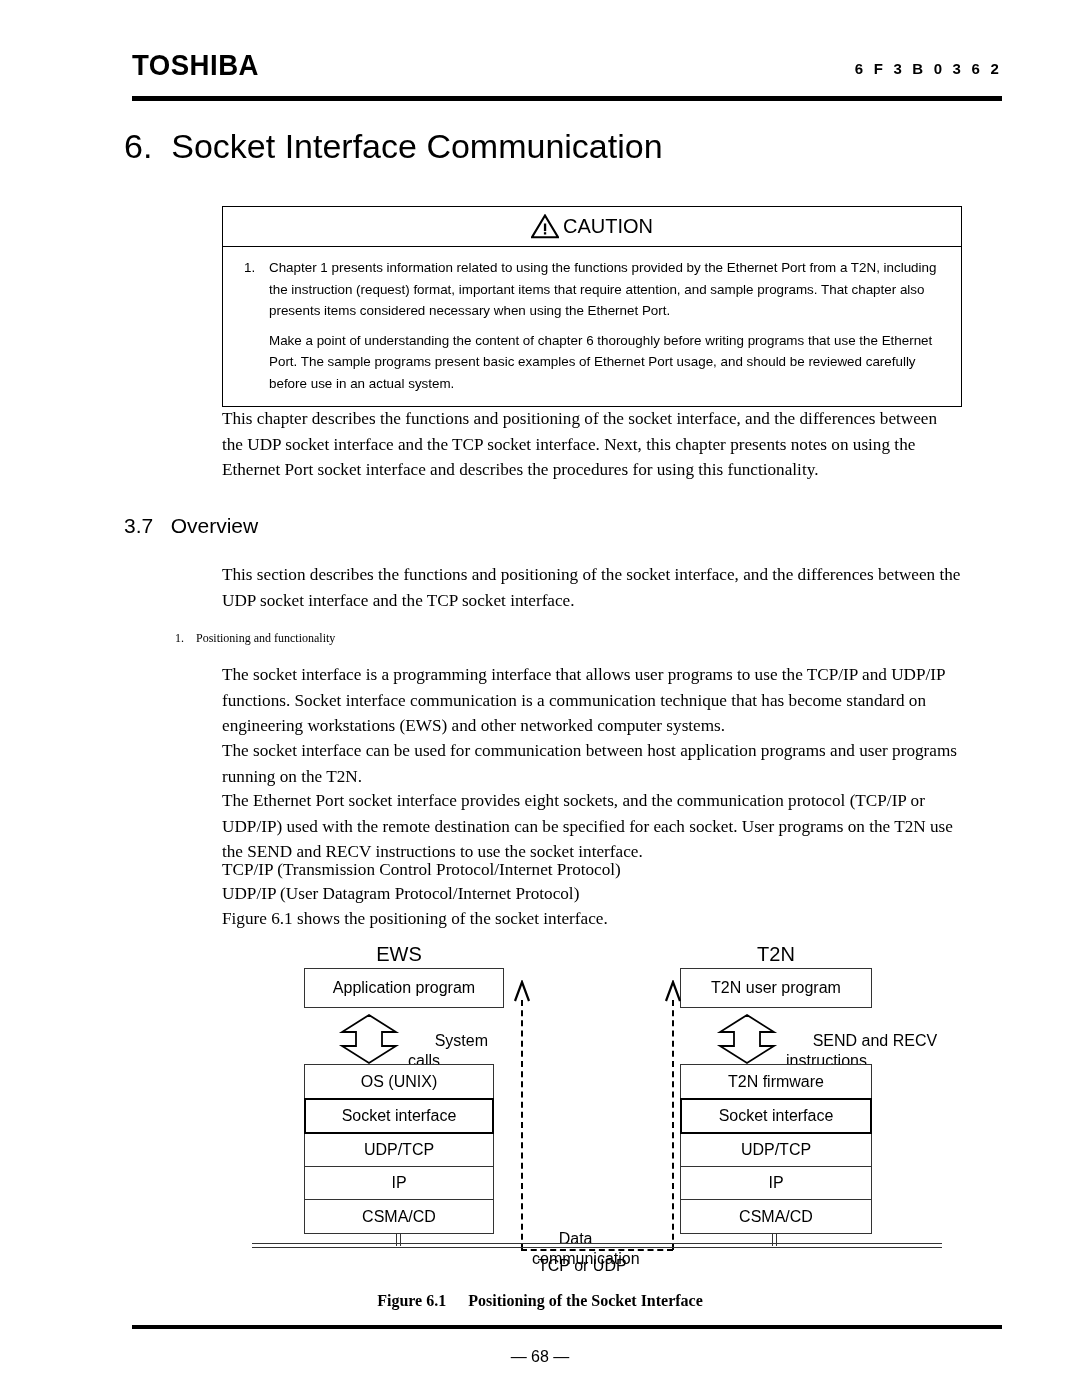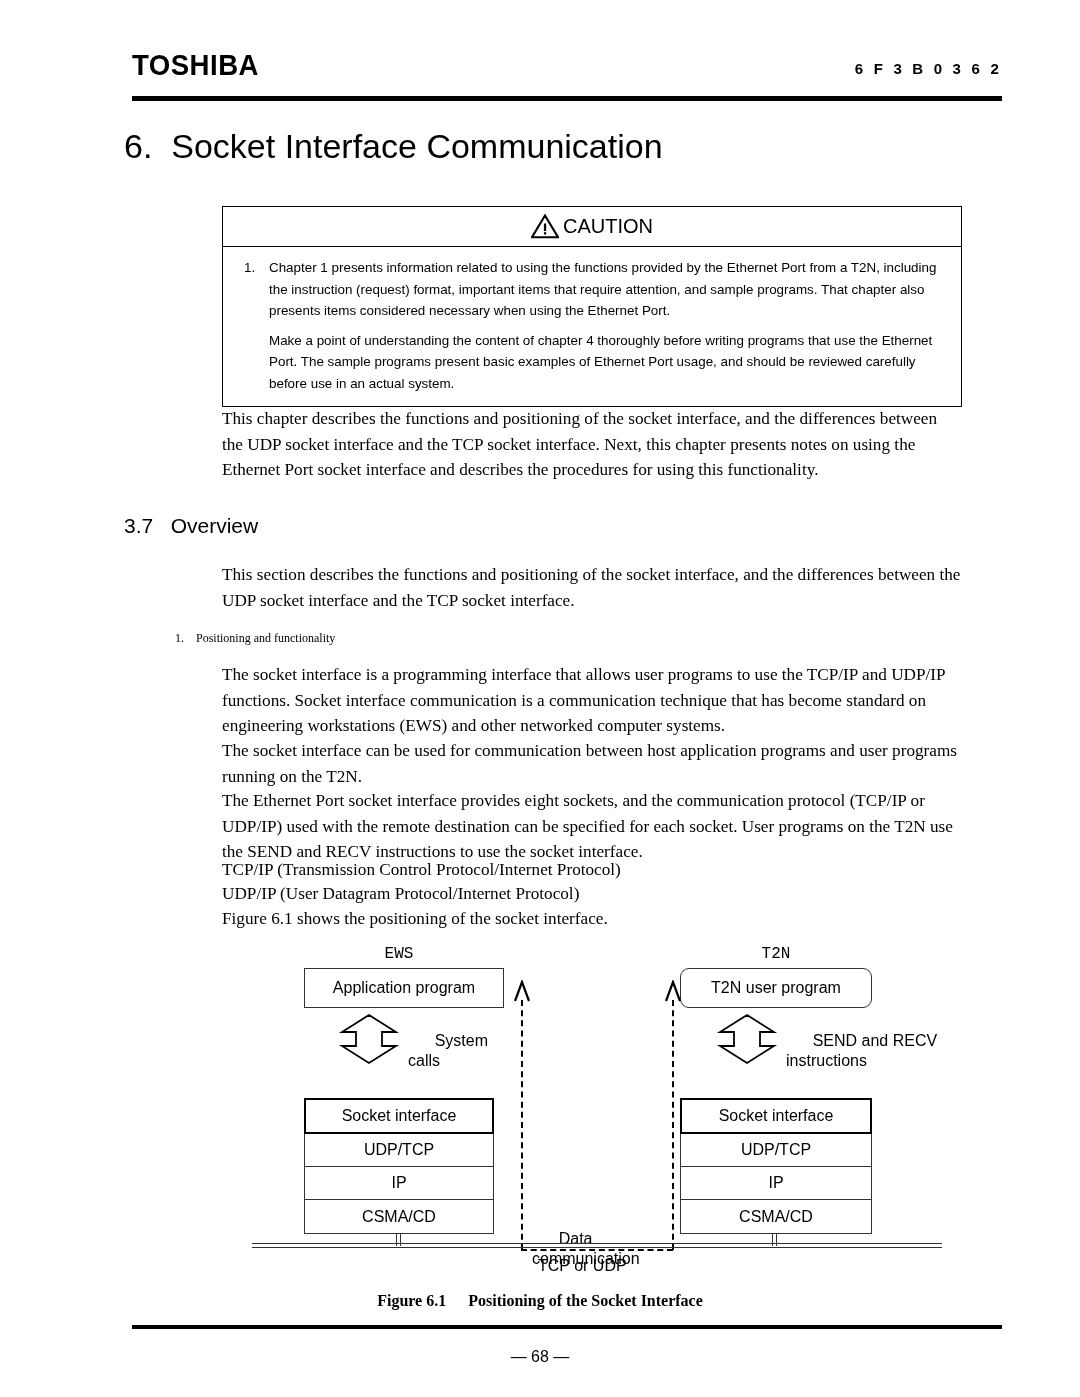--- a/index.html
+++ b/index.html
@@ -160,22 +160,22 @@
   
   .figure {
     position: absolute;
     left: 0;
     top: 938px;
     width: 1080px;
     height: 330px;
   }
   .diag-label {
     position: absolute;
-    font-family: Liberation Mono, monospace;
-    font-size: 16px;
+    font-family: Liberation Sans, sans-serif;
+    font-size: 20px;
     line-height: 20px;
     text-align: center;
     white-space: pre;
   }
   .stack-box {
     position: absolute;
     box-sizing: border-box;
     border: 1.4px solid #333;
     background: #fff;
     font-family: "Liberation Sans", "DejaVu Sans", sans-serif;
@@ -288,21 +288,21 @@
           <rect x="12.9" y="18.2" width="2.3" height="2.3" fill="#000000"></rect>
         </svg>
       </span>
       <span>CAUTION</span>
     </div>
     <div class="caution-body">
       <div class="caution-item">
         <div class="caution-num">1.</div>
         <div class="caution-paras">
           <p>Chapter 1 presents information related to using the functions provided by the Ethernet Port from a T2N, including the instruction (request) format, important items that require attention, and sample programs. That chapter also presents items considered necessary when using the Ethernet Port.</p>
-          <p>Make a point of understanding the content of chapter 4 thoroughly before writing programs that use the Ethernet Port. The sample programs present basic examples of Ethernet Port usage, and should be reviewed carefully before use in an actual system.</p>
+          <p>Make a point of understanding the content of chapter 6 thoroughly before writing programs that use the Ethernet Port. The sample programs present basic examples of Ethernet Port usage, and should be reviewed carefully before use in an actual system.</p>
         </div>
       </div>
     </div>
   </div>
 
   <div class="para p-intro">This chapter describes the functions and positioning of the socket interface, and the differences between the UDP socket interface and the TCP socket interface. Next, this chapter presents notes on using the Ethernet Port socket interface and describes the procedures for using this functionality.</div>
 
   <div class="sect-heading">3.7   Overview</div>
 
   <div class="para p-6-1-a">This section describes the functions and positioning of the socket interface, and the differences between the UDP socket interface and the TCP socket interface.</div>
@@ -329,41 +329,43 @@
     <div class="chev" style="left:338px; top:75px;">
       <svg width="62" height="52" viewBox="0 0 62 52" aria-hidden="true">
         <path d="M31 2 L58 19 L44 19 L44 33 L58 33 L31 50 L4 33 L18 33 L18 19 L4 19 Z" fill="#ffffff" stroke="#000000" stroke-width="1.8" stroke-linejoin="miter"></path>
       </svg>
     </div>
     <div class="arrow-label" style="left:408px; top:72px;">
       <span style="white-space:pre;">System
 calls</span>
     </div>
 
+    <div class="stack-box" style="left:304px; top:126px; width:190px; height:35px;">OS (UNIX)</div>
     <div class="stack-box thick" style="left:304px; top:160px; width:190px; height:36px;">Socket interface</div>
     <div class="stack-box" style="left:304px; top:195px; width:190px; height:34px;">UDP/TCP</div>
     <div class="stack-box" style="left:304px; top:228px; width:190px; height:34px;">IP</div>
     <div class="stack-box" style="left:304px; top:261px; width:190px; height:35px;">CSMA/CD</div>
 
     <div class="drop" style="left:396px; top:295px; height:13px;"></div>
 
     <div class="diag-label" style="left:680px; top:6px; width:192px;">T2N</div>
 
-    <div class="stack-box" style="left:680px; top:30px; width:192px; height:40px;border-radius:9px;">T2N user program</div>
+    <div class="stack-box" style="left:680px; top:30px; width:192px; height:40px;">T2N user program</div>
 
     <div class="chev" style="left:716px; top:75px;">
       <svg width="62" height="52" viewBox="0 0 62 52" aria-hidden="true">
         <path d="M31 2 L58 19 L44 19 L44 33 L58 33 L31 50 L4 33 L18 33 L18 19 L4 19 Z" fill="#ffffff" stroke="#000000" stroke-width="1.8" stroke-linejoin="miter"></path>
       </svg>
     </div>
     <div class="arrow-label" style="left:786px; top:72px;">
       <span style="white-space:pre;">SEND and RECV
 instructions</span>
     </div>
 
+    <div class="stack-box" style="left:680px; top:126px; width:192px; height:35px;">T2N firmware</div>
     <div class="stack-box thick" style="left:680px; top:160px; width:192px; height:36px;">Socket interface</div>
     <div class="stack-box" style="left:680px; top:195px; width:192px; height:34px;">UDP/TCP</div>
     <div class="stack-box" style="left:680px; top:228px; width:192px; height:34px;">IP</div>
     <div class="stack-box" style="left:680px; top:261px; width:192px; height:35px;">CSMA/CD</div>
 
     <div class="drop" style="left:772px; top:295px; height:13px;"></div>
 
     <div class="dash-v" style="left:521px; top:62px; height:250px;"></div>
     <div class="dash-v" style="left:672px; top:62px; height:250px;"></div>
     <div class="dash-h" style="left:521px; top:311px; width:152px;"></div>

